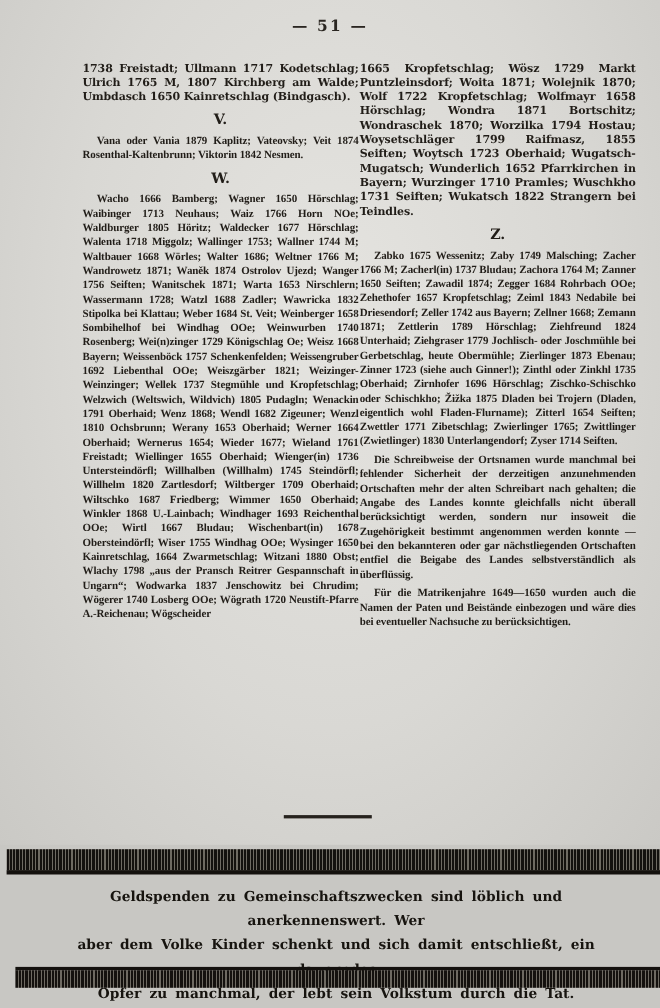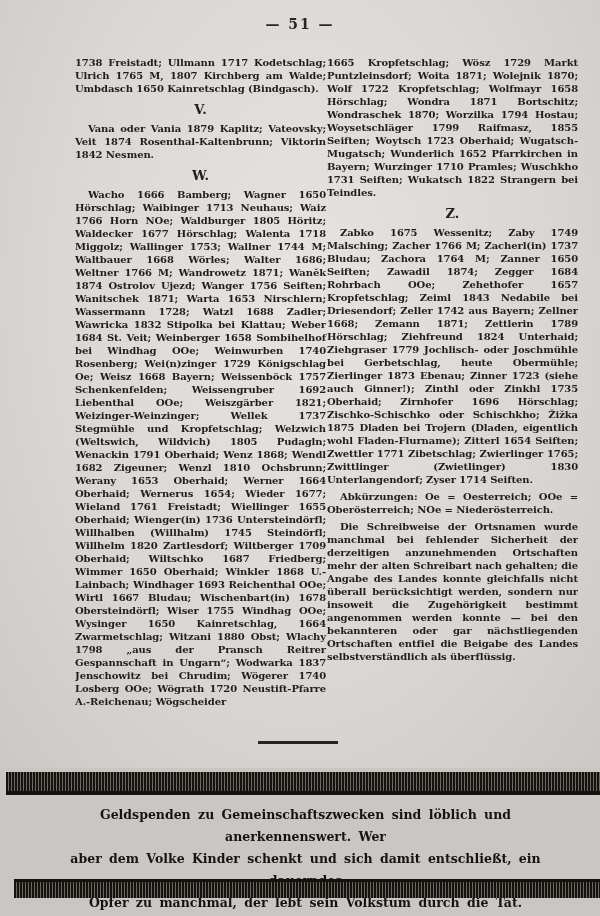--- a/index.html
+++ b/index.html
@@ -21,21 +21,21 @@
   .columns {
     position:absolute; top:56px; left:30px; right:22px; height:686px;
     display:flex; gap:1px; overflow:hidden;margin-left:45px;
   }
   .col { flex:1; min-width:0; }
   .col p {
     margin:0 0 4px 0; text-align:justify;
     font-size:10px; line-height:13px; font-weight:bold;
     letter-spacing:-0.1px; color:#211d18;
   }
-  p.indent { text-indent:13px; }
+  p.indent { text-indent:13px;font-family:Liberation Serif, serif; }
   .sec-heading {
     text-align:center; font-size:13px; font-weight:bold;
     margin:7px 0 5px 0; color:#211d18;
   }
   .end-divider {
     position:absolute; top:741px; left:258px; width:80px; height:3px;
     background:#26221d;
   }
   .bar {
     position:absolute; left:0; right:0;
@@ -63,22 +63,22 @@
       <div class="sec-heading">V.</div>
       <p class="indent">Vana oder Vania 1879 Kaplitz; Vateovsky; Veit 1874 Rosenthal-Kaltenbrunn; Viktorin 1842 Nesmen.</p>
       <div class="sec-heading">W.</div>
       <p class="indent">Wacho 1666 Bamberg; Wagner 1650 Hörschlag; Waibinger 1713 Neuhaus; Waiz 1766 Horn NOe; Waldburger 1805 Höritz; Waldecker 1677 Hörschlag; Walenta 1718 Miggolz; Wallinger 1753; Wallner 1744 M; Waltbauer 1668 Wörles; Walter 1686; Weltner 1766 M; Wandrowetz 1871; Waněk 1874 Ostrolov Ujezd; Wanger 1756 Seiften; Wanitschek 1871; Warta 1653 Nirschlern; Wassermann 1728; Watzl 1688 Zadler; Wawricka 1832 Stipolka bei Klattau; Weber 1684 St. Veit; Weinberger 1658 Sombihelhof bei Windhag OOe; Weinwurben 1740 Rosenberg; Wei(n)zinger 1729 Königschlag Oe; Weisz 1668 Bayern; Weissenböck 1757 Schenkenfelden; Weissengruber 1692 Liebenthal OOe; Weiszgärber 1821; Weizinger-Weinzinger; Wellek 1737 Stegmühle und Kropfetschlag; Welzwich (Weltswich, Wildvich) 1805 Pudagln; Wenackin 1791 Oberhaid; Wenz 1868; Wendl 1682 Zigeuner; Wenzl 1810 Ochsbrunn; Werany 1653 Oberhaid; Werner 1664 Oberhaid; Wernerus 1654; Wieder 1677; Wieland 1761 Freistadt; Wiellinger 1655 Oberhaid; Wienger(in) 1736 Untersteindörfl; Willhalben (Willhalm) 1745 Steindörfl; Willhelm 1820 Zartlesdorf; Wiltberger 1709 Oberhaid; Wiltschko 1687 Friedberg; Wimmer 1650 Oberhaid; Winkler 1868 U.-Lainbach; Windhager 1693 Reichenthal OOe; Wirtl 1667 Bludau; Wischenbart(in) 1678 Obersteindörfl; Wiser 1755 Windhag OOe; Wysinger 1650 Kainretschlag, 1664 Zwarmetschlag; Witzani 1880 Obst; Wlachy 1798 „aus der Pransch Reitrer Gespannschaft in Ungarn“; Wodwarka 1837 Jenschowitz bei Chrudim; Wögerer 1740 Losberg OOe; Wögrath 1720 Neustift-Pfarre A.-Reichenau; Wögscheider</p>
     </div>
 
     <div class="col">
       <p>1665 Kropfetschlag; Wösz 1729 Markt Puntzleinsdorf; Woita 1871; Wolejnik 1870; Wolf 1722 Kropfetschlag; Wolfmayr 1658 Hörschlag; Wondra 1871 Bortschitz; Wondraschek 1870; Worzilka 1794 Hostau; Woysetschläger 1799 Raifmasz, 1855 Seiften; Woytsch 1723 Oberhaid; Wugatsch-Mugatsch; Wunderlich 1652 Pfarrkirchen in Bayern; Wurzinger 1710 Pramles; Wuschkho 1731 Seiften; Wukatsch 1822 Strangern bei Teindles.</p>
       <div class="sec-heading">Z.</div>
       <p class="indent">Zabko 1675 Wessenitz; Zaby 1749 Malsching; Zacher 1766 M; Zacherl(in) 1737 Bludau; Zachora 1764 M; Zanner 1650 Seiften; Zawadil 1874; Zegger 1684 Rohrbach OOe; Zehethofer 1657 Kropfetschlag; Zeiml 1843 Nedabile bei Driesendorf; Zeller 1742 aus Bayern; Zellner 1668; Zemann 1871; Zettlerin 1789 Hörschlag; Ziehfreund 1824 Unterhaid; Ziehgraser 1779 Jochlisch- oder Joschmühle bei Gerbetschlag, heute Obermühle; Zierlinger 1873 Ebenau; Zinner 1723 (siehe auch Ginner!); Zinthl oder Zinkhl 1735 Oberhaid; Zirnhofer 1696 Hörschlag; Zischko-Schischko oder Schischkho; Žižka 1875 Dladen bei Trojern (Dladen, eigentlich wohl Fladen-Flurname); Zitterl 1654 Seiften; Zwettler 1771 Zibetschlag; Zwierlinger 1765; Zwittlinger (Zwietlinger) 1830 Unterlangendorf; Zyser 1714 Seiften.</p>
-      <p class="indent">Abkürzungen: Oe = Oesterreich; OOe = Oberösterreich; NOe = Niederösterreich.</p>
       <p class="indent">Die Schreibweise der Ortsnamen wurde manchmal bei fehlender Sicherheit der derzeitigen anzunehmenden Ortschaften mehr der alten Schreibart nach gehalten; die Angabe des Landes konnte gleichfalls nicht überall berücksichtigt werden, sondern nur insoweit die Zugehörigkeit bestimmt angenommen werden konnte — bei den bekannteren oder gar nächstliegenden Ortschaften entfiel die Beigabe des Landes selbstverständlich als überflüssig.</p>
+      <p class="indent">Für die Matrikenjahre 1649—1650 wurden auch die Namen der Paten und Beistände einbezogen und wäre dies bei eventueller Nachsuche zu berücksichtigen.</p>
     </div>
 
   </div>
 
   <div class="end-divider"></div>
 
   <div class="bar bar-top"></div>
 
   <div class="footer-text">
     <div>Geldspenden zu Gemeinschaftszwecken sind löblich und anerkennenswert. Wer</div>

